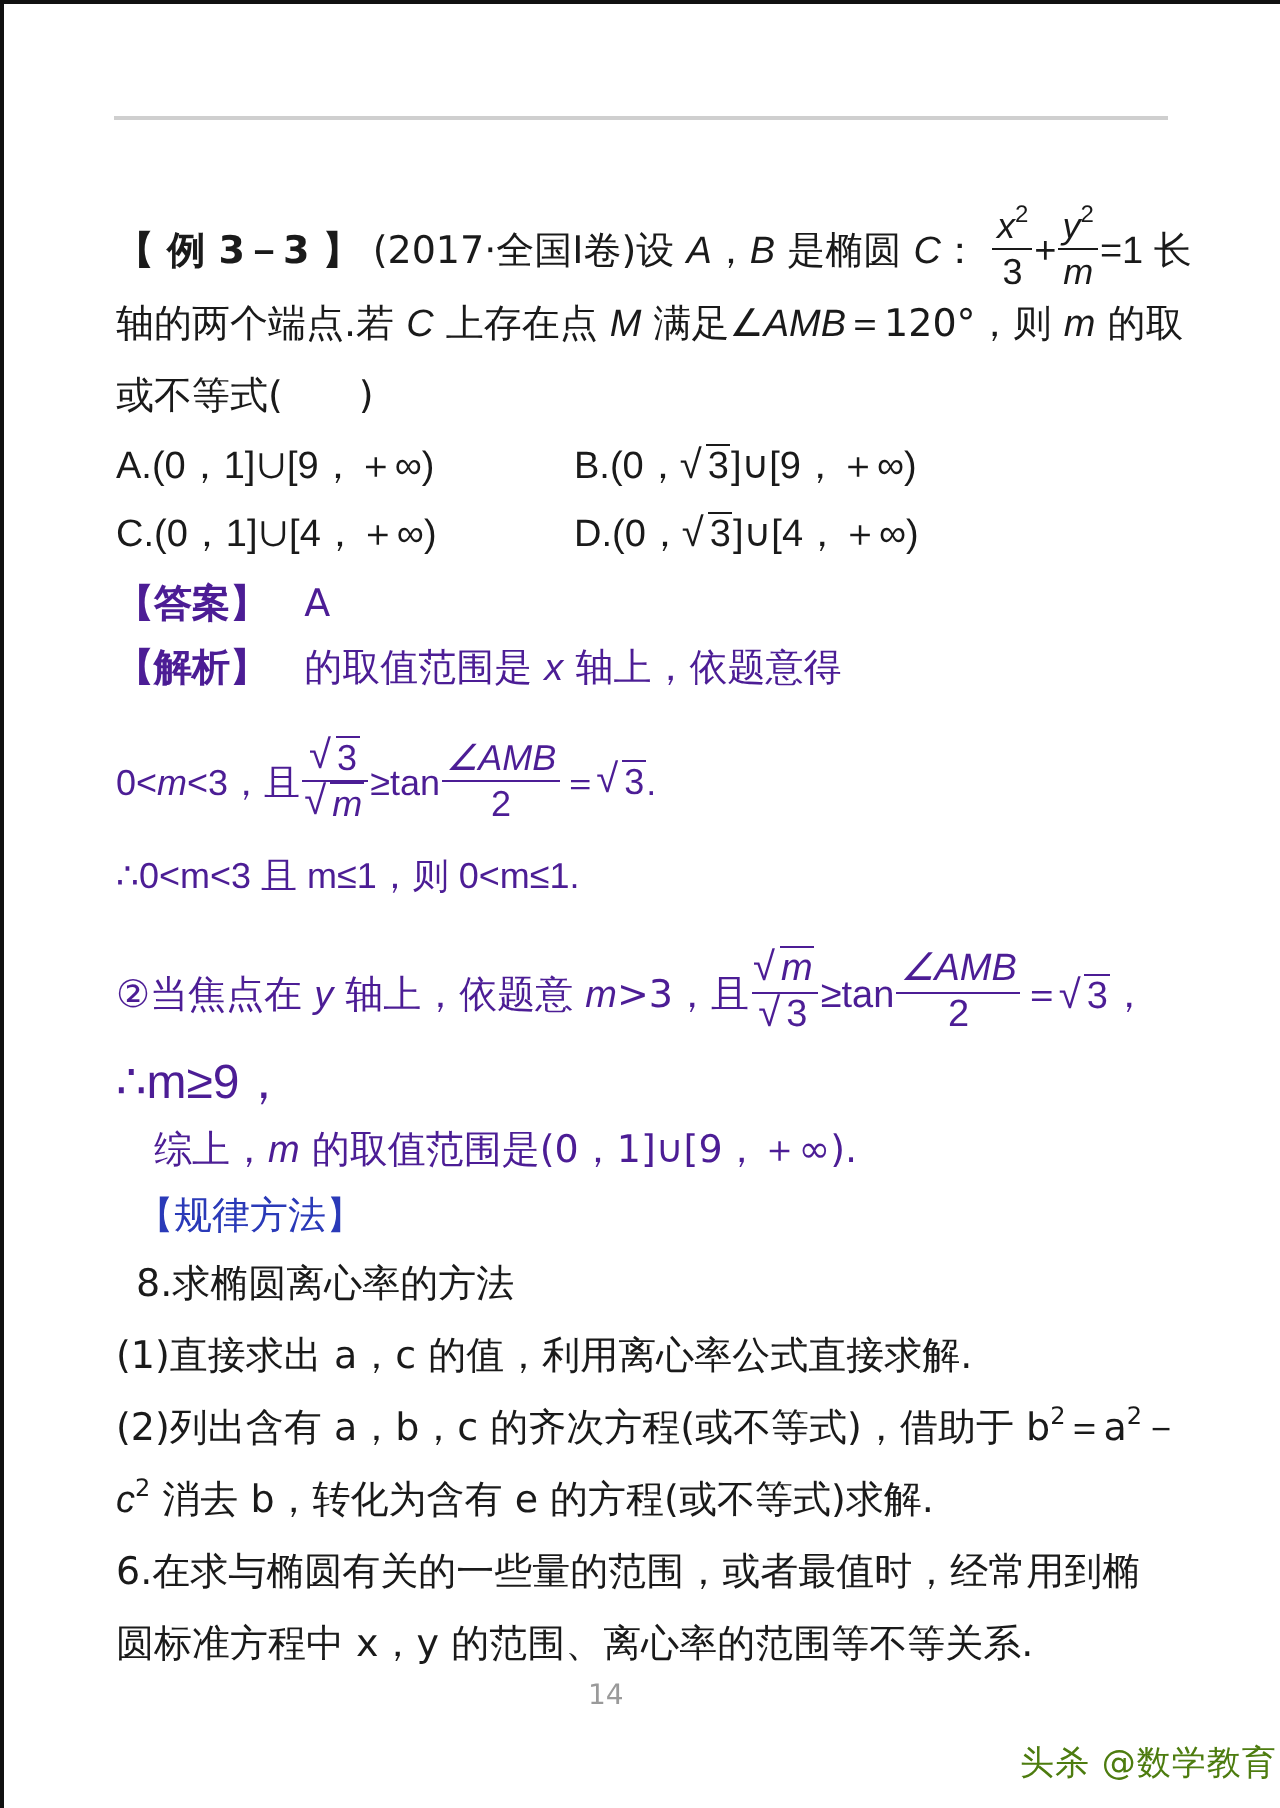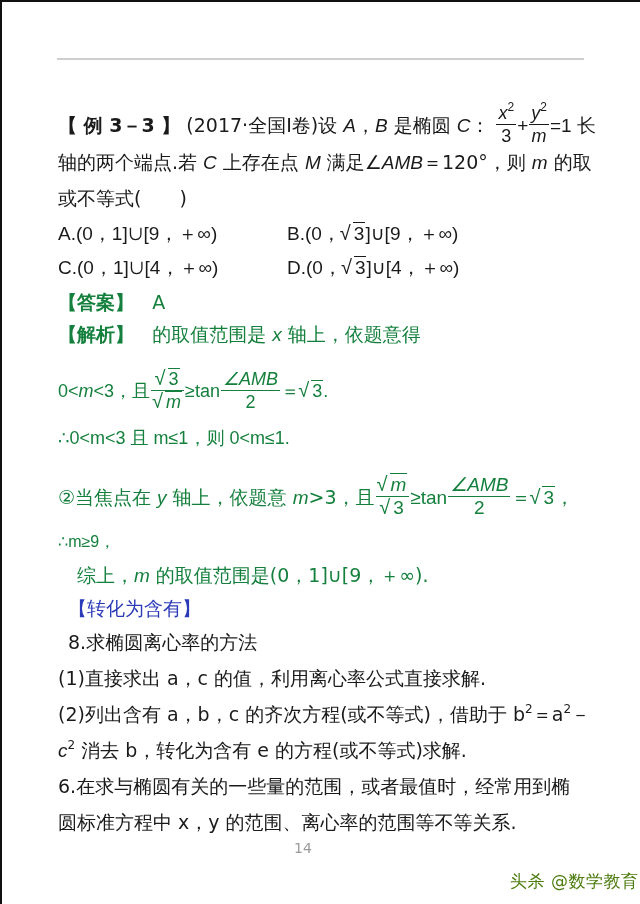--- a/index.html
+++ b/index.html
@@ -7,21 +7,21 @@
     width: 640px; height: 904px; position: relative; overflow: hidden;
     background: #ffffff;
     font-family: "DejaVu Sans", "Liberation Sans", sans-serif;
     color: #1a1a1a;
   }
   .frame-top { position: absolute; left: 0; top: 0; width: 640px; height: 2px; background: #111; }
   .frame-left { position: absolute; left: 0; top: 0; width: 2px; height: 904px; background: #111; }
   .header-rule { position: absolute; left: 57px; top: 58px; width: 527px; height: 2px; background: #cfcfcf; }
 
   .line { position: absolute; left: 58px; font-size: 19px; line-height: 24px; white-space: nowrap; }
-  .red { color: #15803d; }
+  .red { color: #4c1d95; }
   .blue { color: #2a3ab8; font-family: "DejaVu Serif", serif; }
   .it { font-style: italic; font-family: "Liberation Sans", sans-serif; }
   .math { font-family: "Liberation Sans", sans-serif; }
 
   .frac { display: inline-block; vertical-align: middle; text-align: center; margin: 0 1px; position: relative; top: -2px; }
   .frac .num { display: block; padding: 0 2px; border-bottom: 1.6px solid currentColor; line-height: 22px; }
   .frac .den { display: block; padding: 0 2px; line-height: 22px; }
   .frac.small { font-size: 18px; }
   .sqrt { display: inline-block; position: relative; padding-left: 12px; }
   .sqrt::before { content: "√"; position: absolute; left: -1px; top: -1px; font-size: 20px; }
@@ -74,27 +74,27 @@
 <div class="line red math" style="top:370px; font-size:18px;">
   <span>0&lt;</span><span class="it">m</span><span>&lt;3，且</span><span class="frac"><span class="num"><span class="sqrt"><span class="rad">3</span></span></span><span class="den"><span class="sqrt"><span class="rad it">m</span></span></span></span><span>≥tan</span><span class="frac"><span class="num it">∠AMB</span><span class="den">2</span></span><span>＝</span><span class="sqrt"><span class="rad">3</span></span><span>.</span>
 </div>
 
 <div class="line red math" style="top:426px; font-size:18px;">∴0&lt;m&lt;3 且 m≤1，则 0&lt;m≤1.</div>
 
 <div class="line red" style="top:476px;">
   <span>②当焦点在 </span><span class="it">y</span><span> 轴上，依题意 </span><span class="it">m</span><span>&gt;3，且</span><span class="frac math"><span class="num"><span class="sqrt"><span class="rad it">m</span></span></span><span class="den"><span class="sqrt"><span class="rad">3</span></span></span></span><span class="math">≥tan</span><span class="frac math"><span class="num it">∠AMB</span><span class="den">2</span></span><span class="math">＝</span><span class="sqrt math"><span class="rad">3</span></span><span>，</span>
 </div>
 
-<div class="line red math" style="top:530px; font-size:16px;">∴m≥9，</div>
+<div class="line red math" style="top:530px; font-size:24px;">∴m≥9，</div>
 
 <div class="line red" style="top:563px;margin-left:19px;">
   <span>综上，</span><span class="it">m</span><span> 的取值范围是(0，1]∪[9，＋∞).</span>
 </div>
 
-<div class="line blue" style="top:596px; left:68px;">【转化为含有】</div>
+<div class="line blue" style="top:596px; left:68px;">【规律方法】</div>
 
 <div class="line" style="top:630px; left:68px;">8.求椭圆离心率的方法</div>
 <div class="line" style="top:666px;">(1)直接求出 a，c 的值，利用离心率公式直接求解.</div>
 <div class="line" style="top:702px;">
   <span>(2)列出含有 a，b，c 的齐次方程(或不等式)，借助于 b</span><sup>2</sup><span>＝a</span><sup>2</sup><span>－</span>
 </div>
 <div class="line" style="top:738px;">
   <span class="it">c</span><sup>2</sup><span> 消去 b，转化为含有 e 的方程(或不等式)求解.</span>
 </div>
 <div class="line" style="top:774px;">6.在求与椭圆有关的一些量的范围，或者最值时，经常用到椭</div>

